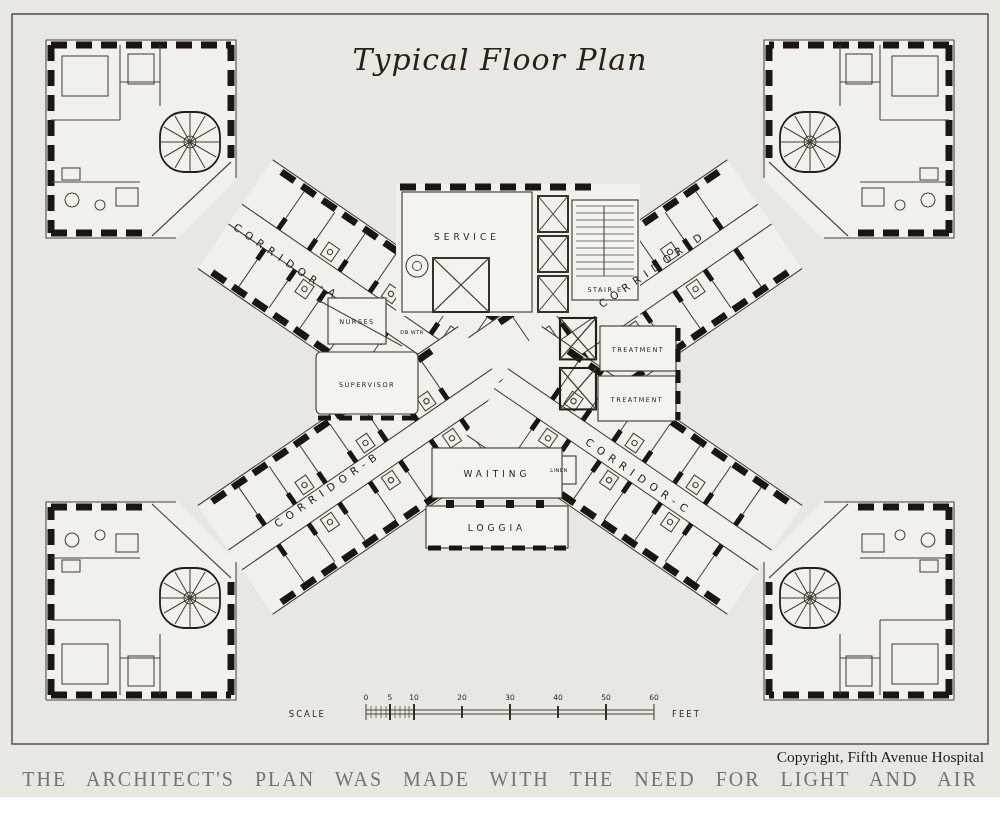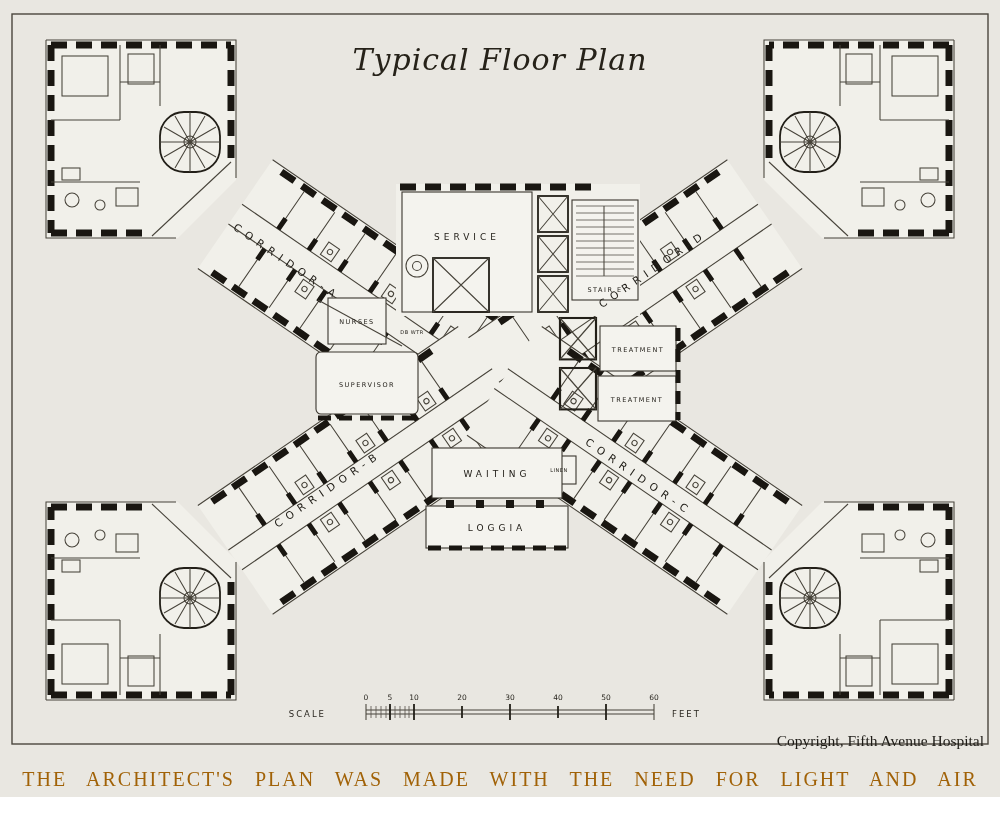--- a/index.html
+++ b/index.html
@@ -43,28 +43,28 @@
   }
   .scale-txt{
     font-family:"DejaVu Sans",sans-serif;font-size:8.5px;
     fill:#2a2720;letter-spacing:2px;
   }
   .tick-txt{
     font-family:"DejaVu Sans",sans-serif;font-size:7.5px;
     fill:#2a2720;text-anchor:middle;
   }
   .copyright{
-    position:absolute;right:16px;top:732px;
+    position:absolute;right:16px;top:748px;
     font-family:"Liberation Serif",serif;font-size:15.5px;
     color:#1d1b16;
   }
   .caption{
     position:absolute;left:0;width:1000px;text-align:center;
     font-family:"Liberation Serif",serif;font-size:20px;
-    color:#a16207;letter-spacing:2px;word-spacing:13px;
+    color:#737373;letter-spacing:2px;word-spacing:13px;
   }
   .caption.l1{top:768px;}
   .caption.l2{top:795px;margin-left:37px;}
 </style>
 </head>
 <body>
 
 <div class="page">
 
 <svg width="1000" height="745" viewBox="0 0 1000 745">

